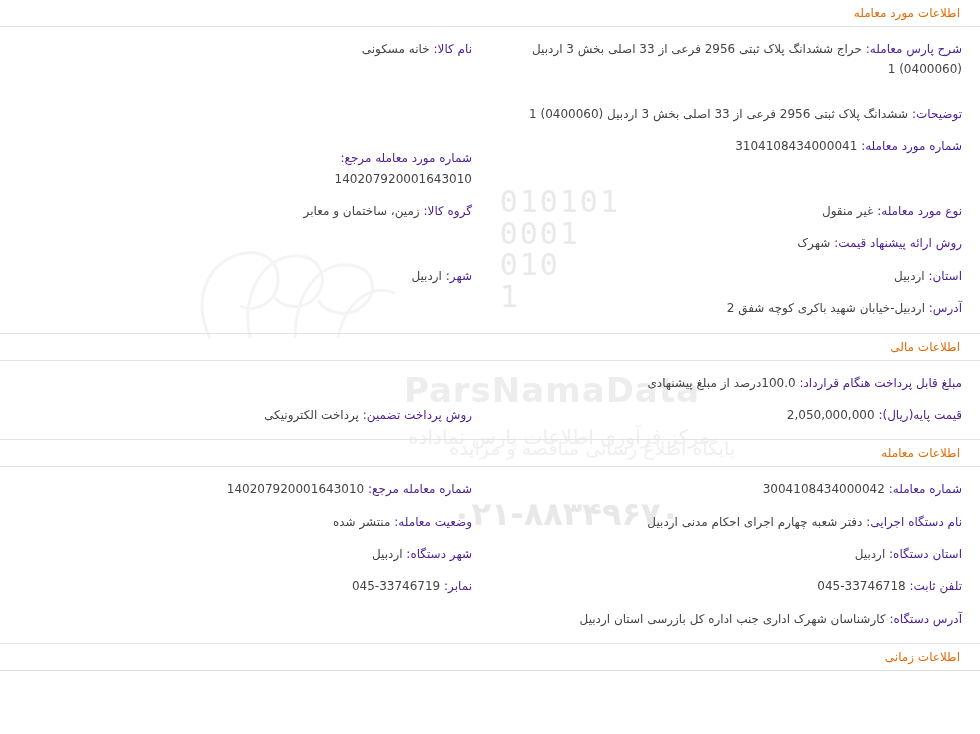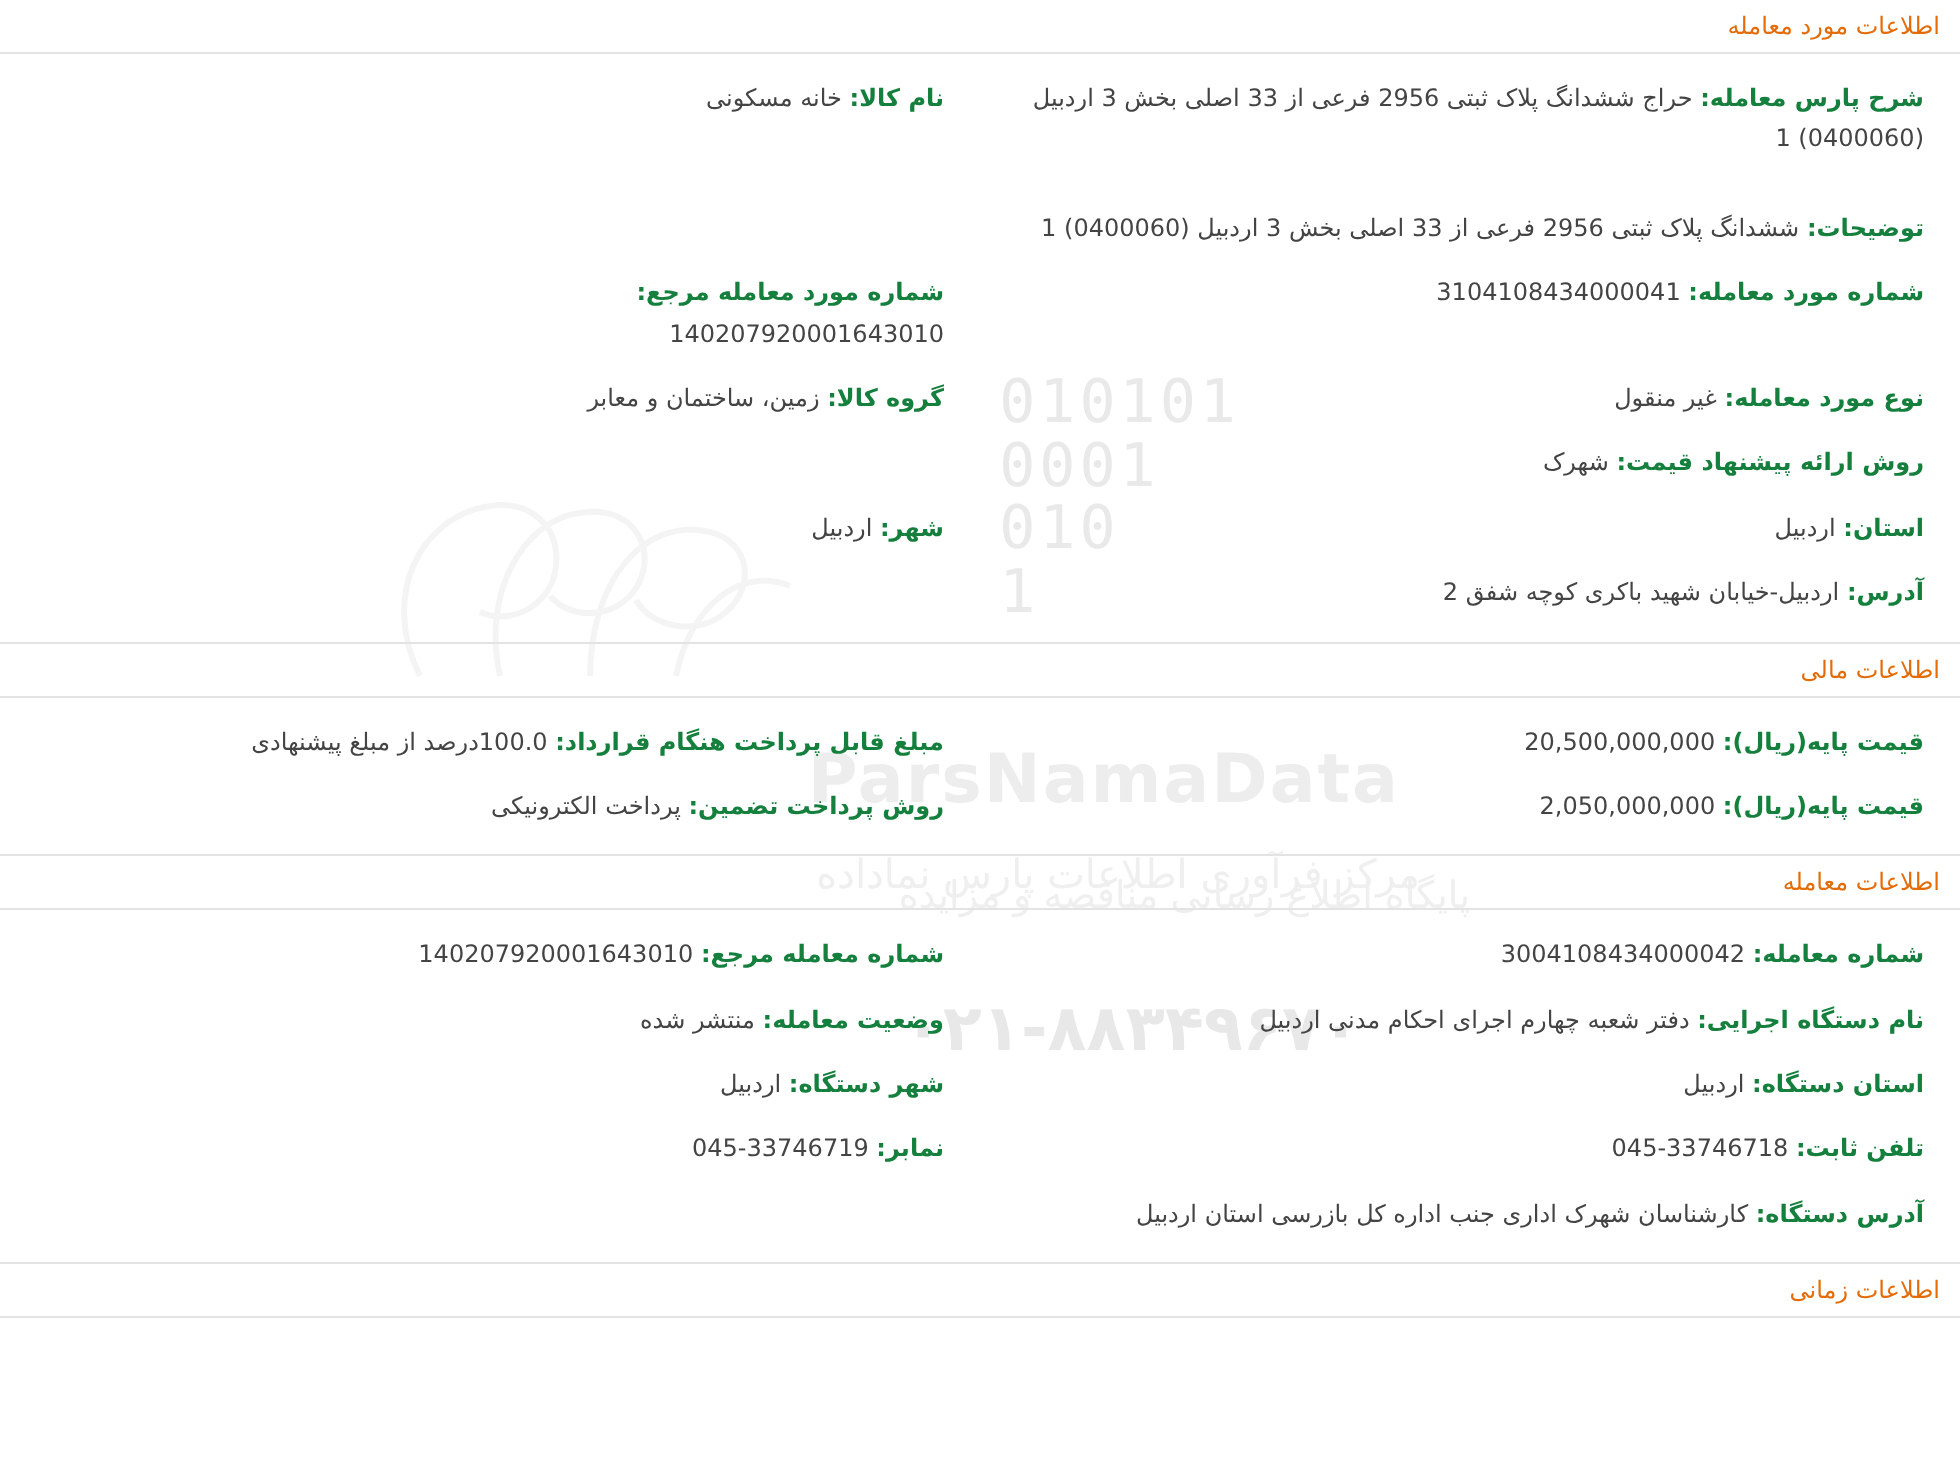--- a/index.html
+++ b/index.html
@@ -85,21 +85,21 @@
     font-weight: bold;
     direction: ltr;
   }
   .content {
     position: relative;
     z-index: 2;
   }
   .section-head {
     color: #e36c09;
     font-size: 12px;
-    padding: 6px 10px 6px 0;
+    padding: 6px 20px 6px 0;
     text-align: right;
     border-bottom: 1px solid #e3e3e3;
     background: transparent;
   }
   .sec-wrap {
     border-bottom: 1px solid #e3e3e3;
   }
   .rows {
     padding: 6px 0 8px 0;
   }
@@ -111,22 +111,23 @@
   }
   .cell {
     padding: 6px 18px;
     line-height: 1.7;
     box-sizing: border-box;
     text-align: right;
   }
   .cell.half { width: 50%; }
   .cell.full { width: 100%; }
   .lbl {
-    font-weight: bold;
-    color: #15803d;
+    font-weight: normal;
+    color: #4c1d95;
+    margin-top: 12px;
   }
   .val {
     color: #444444;
   }
 </style>
 </head>
 <body>
 
 <div class="page">
 
@@ -226,24 +227,20 @@
 
       </div>
     </div>
 
     <div class="sec-wrap">
       <div class="section-head">اطلاعات مالی</div>
       <div class="rows">
 
         <div class="row">
           <div class="cell half">
-            <span class="lbl">قیمت پایه(ریال):</span>
-            <span class="val">20,500,000,000</span>
-          </div>
-          <div class="cell half">
             <span class="lbl">مبلغ قابل پرداخت هنگام قرارداد:</span>
             <span class="val">100.0درصد از مبلغ پیشنهادی</span>
           </div>
         </div>
 
         <div class="row">
           <div class="cell half">
             <span class="lbl">قیمت پایه(ریال):</span>
             <span class="val">2,050,000,000</span>
           </div>

